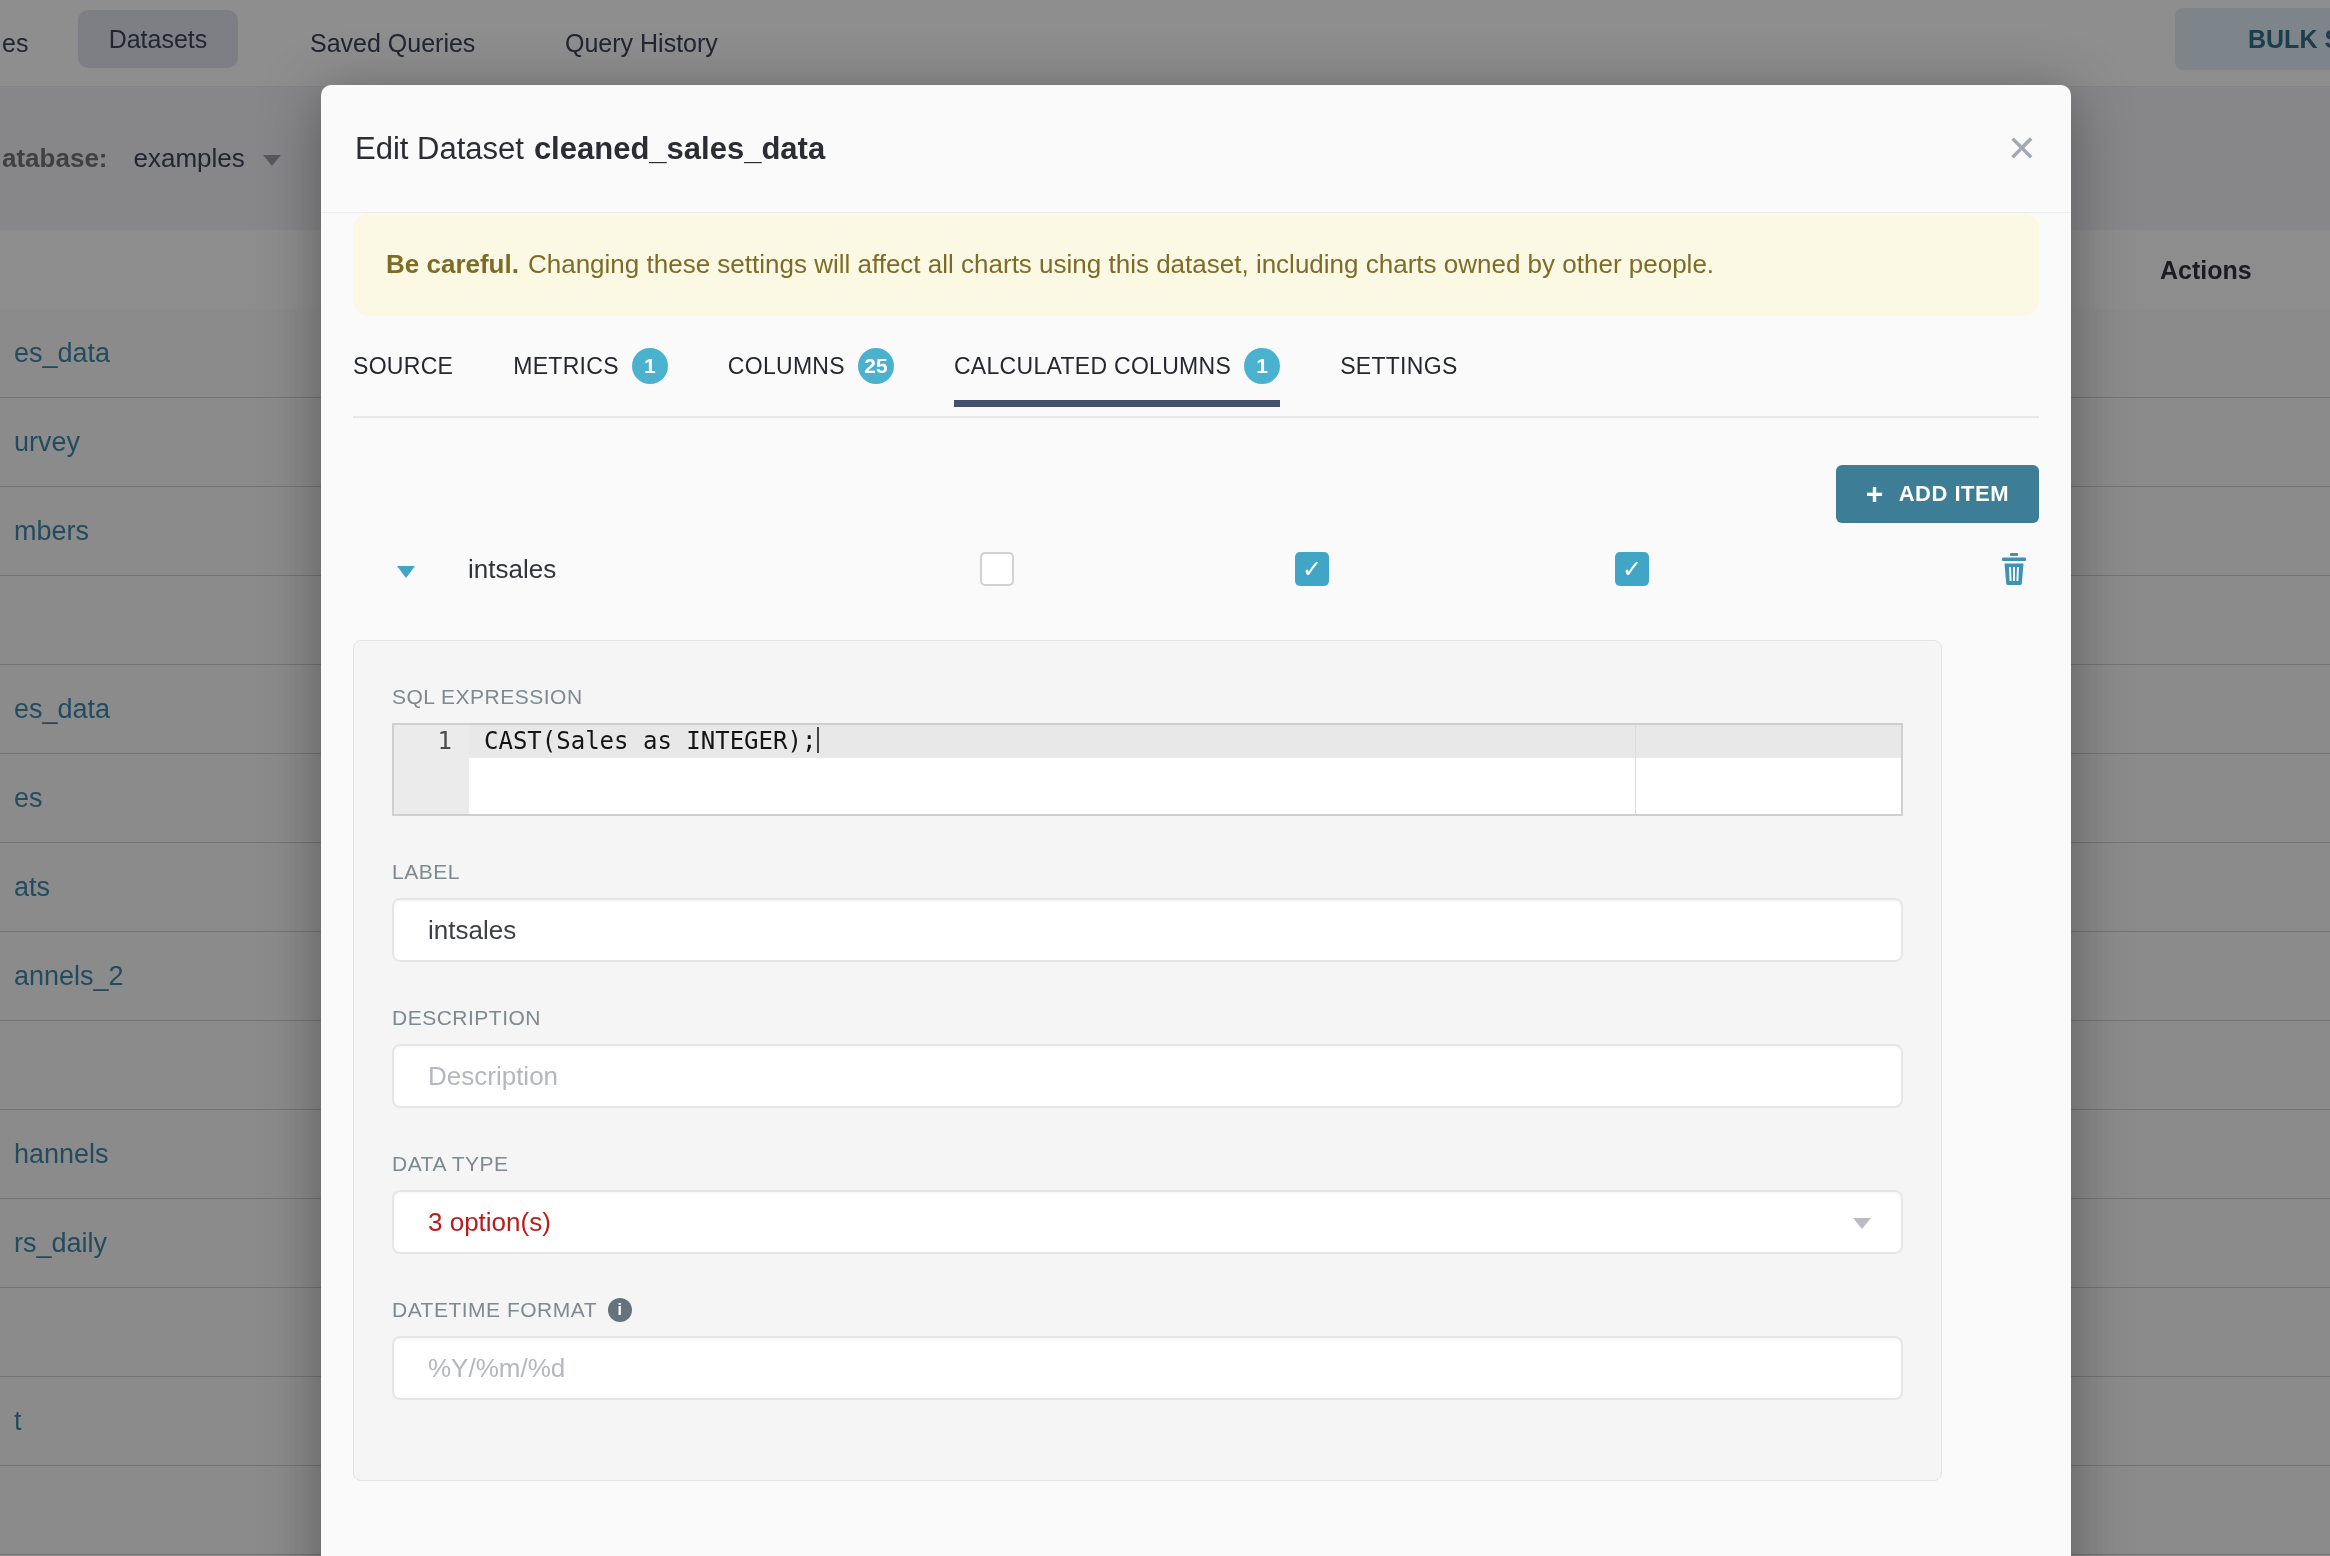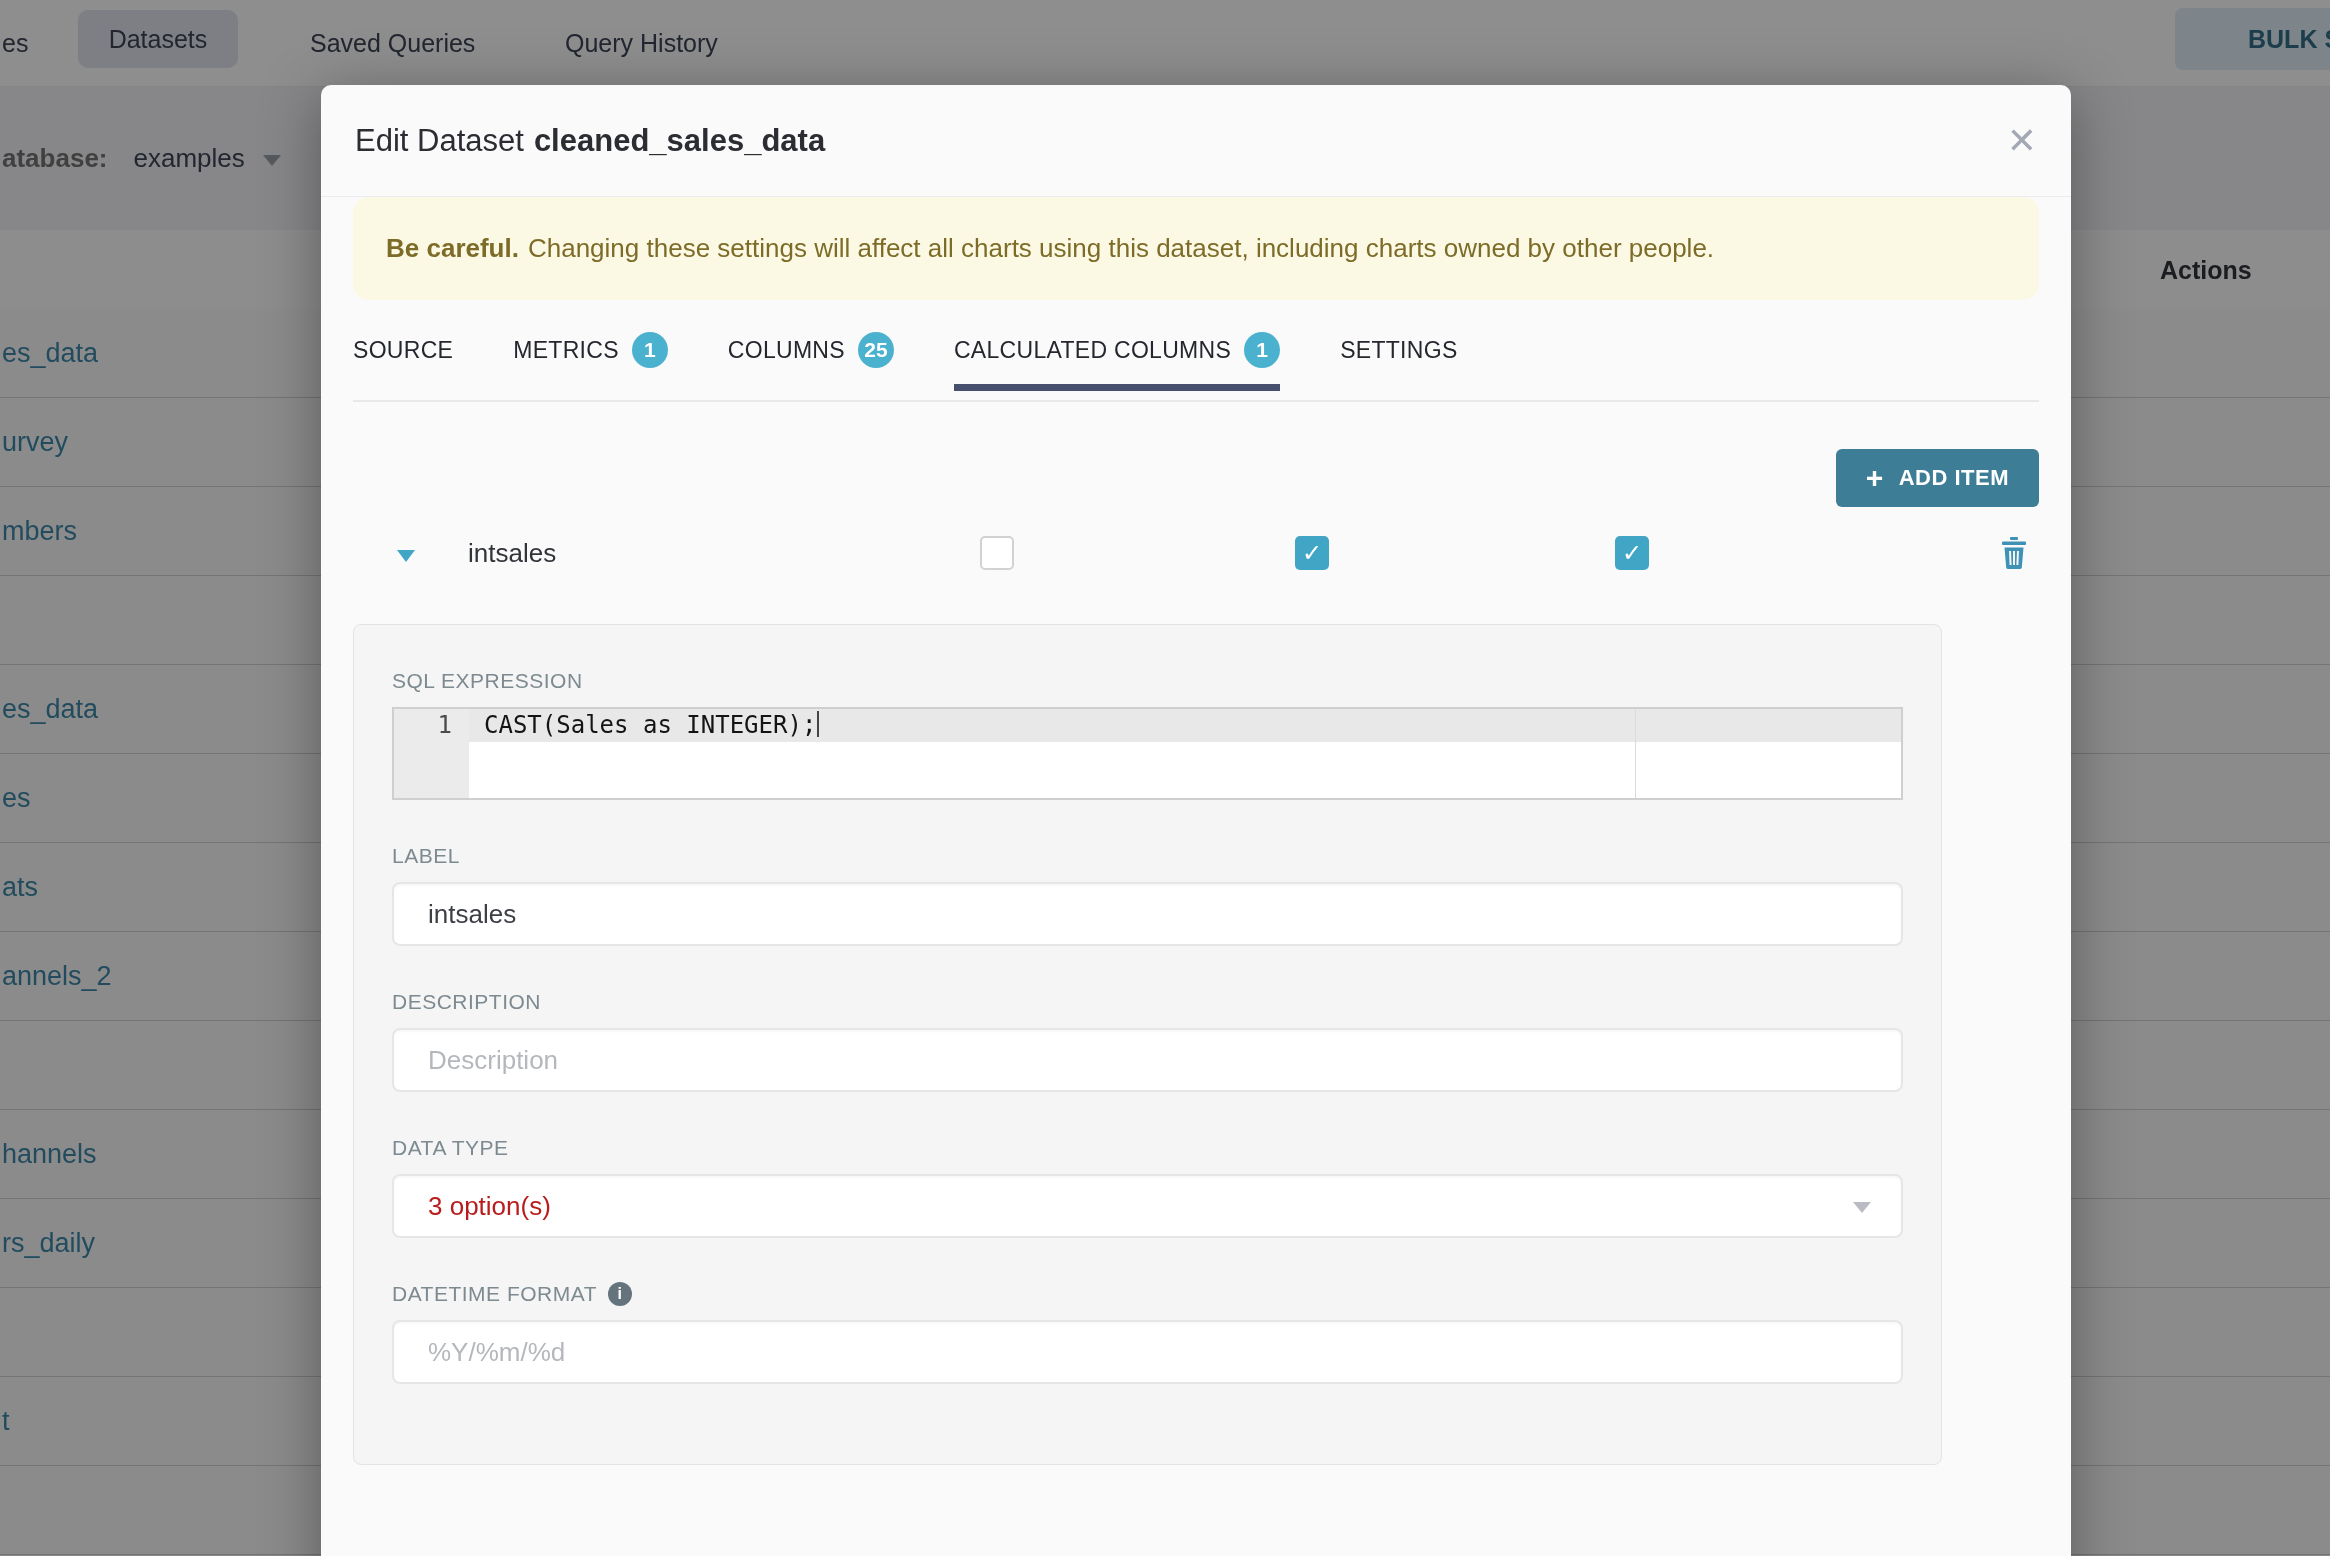--- a/index.html
+++ b/index.html
@@ -21,27 +21,27 @@
   .db-filter{position:absolute;top:86px;left:0;height:144px;display:flex;align-items:center;}
   .db-label{font-size:26px;font-weight:bold;color:#737373;padding-left:2px;}
   .db-value{font-size:26px;color:#3e4456;margin-left:26px;}
   .caret-down{width:0;height:0;border-left:9px solid transparent;border-right:9px solid transparent;
               border-top:11px solid #9aa0a8;display:inline-block;}
   .db-caret{margin-left:18px;margin-top:4px;}
   .table-head-band{position:absolute;top:230px;left:0;right:0;height:79px;background:#fbfbfd;}
   .actions-header{position:absolute;left:2160px;top:256px;font-size:25px;font-weight:bold;color:#32353c;}
   .bg-table{position:absolute;top:309px;left:0;right:0;bottom:0;background:#f8f8fa;}
   .bg-row{height:88px;border-bottom:1px solid #cfcfd3;display:flex;align-items:center;}
-  .bg-link{font-size:27px;color:#3e88a8;padding-left:2px;text-decoration:none;cursor:pointer;}
+  .bg-link{font-size:27px;color:#3e88a8;padding-left:14px;text-decoration:none;cursor:pointer;}
   
   .overlay{position:absolute;inset:0;background:rgba(0,0,0,0.44);z-index:10;}
   
   .modal{position:absolute;left:321px;top:85px;width:1750px;height:1540px;background:#fafafa;
          border-radius:10px;z-index:20;box-shadow:0 10px 60px rgba(0,0,0,0.35);}
-  .m-header{height:111px;display:flex;align-items:center;padding:0 34px;border-bottom:1px solid #ececee;}
+  .m-header{height:111px;display:flex;align-items:center;padding:8px 34px;border-bottom:1px solid #ececee;}
   .title{font-size:31px;color:#2b2d33;}
   .title-name{font-weight:bold;margin-left:10px;}
   .close{margin-left:auto;font-size:36px;color:#a3a8b5;cursor:pointer;line-height:1;}
   .m-body{padding:0 32px;}
   .banner{height:103px;background:#fbf8e4;border-radius:16px;display:flex;align-items:center;
           padding:0 33px;font-size:26px;color:#7d6c28;box-sizing:border-box;}
   .b-bold{font-weight:bold;margin-right:9px;white-space:nowrap;}
   .tabs{height:100px;display:flex;align-items:center;gap:60px;border-bottom:2px solid #e9e9eb;}
   .tab{height:78px;display:flex;align-items:center;gap:13px;position:relative;cursor:pointer;}
   .tab-label{font-size:23px;font-weight:500;color:#24272d;letter-spacing:0.3px;}

